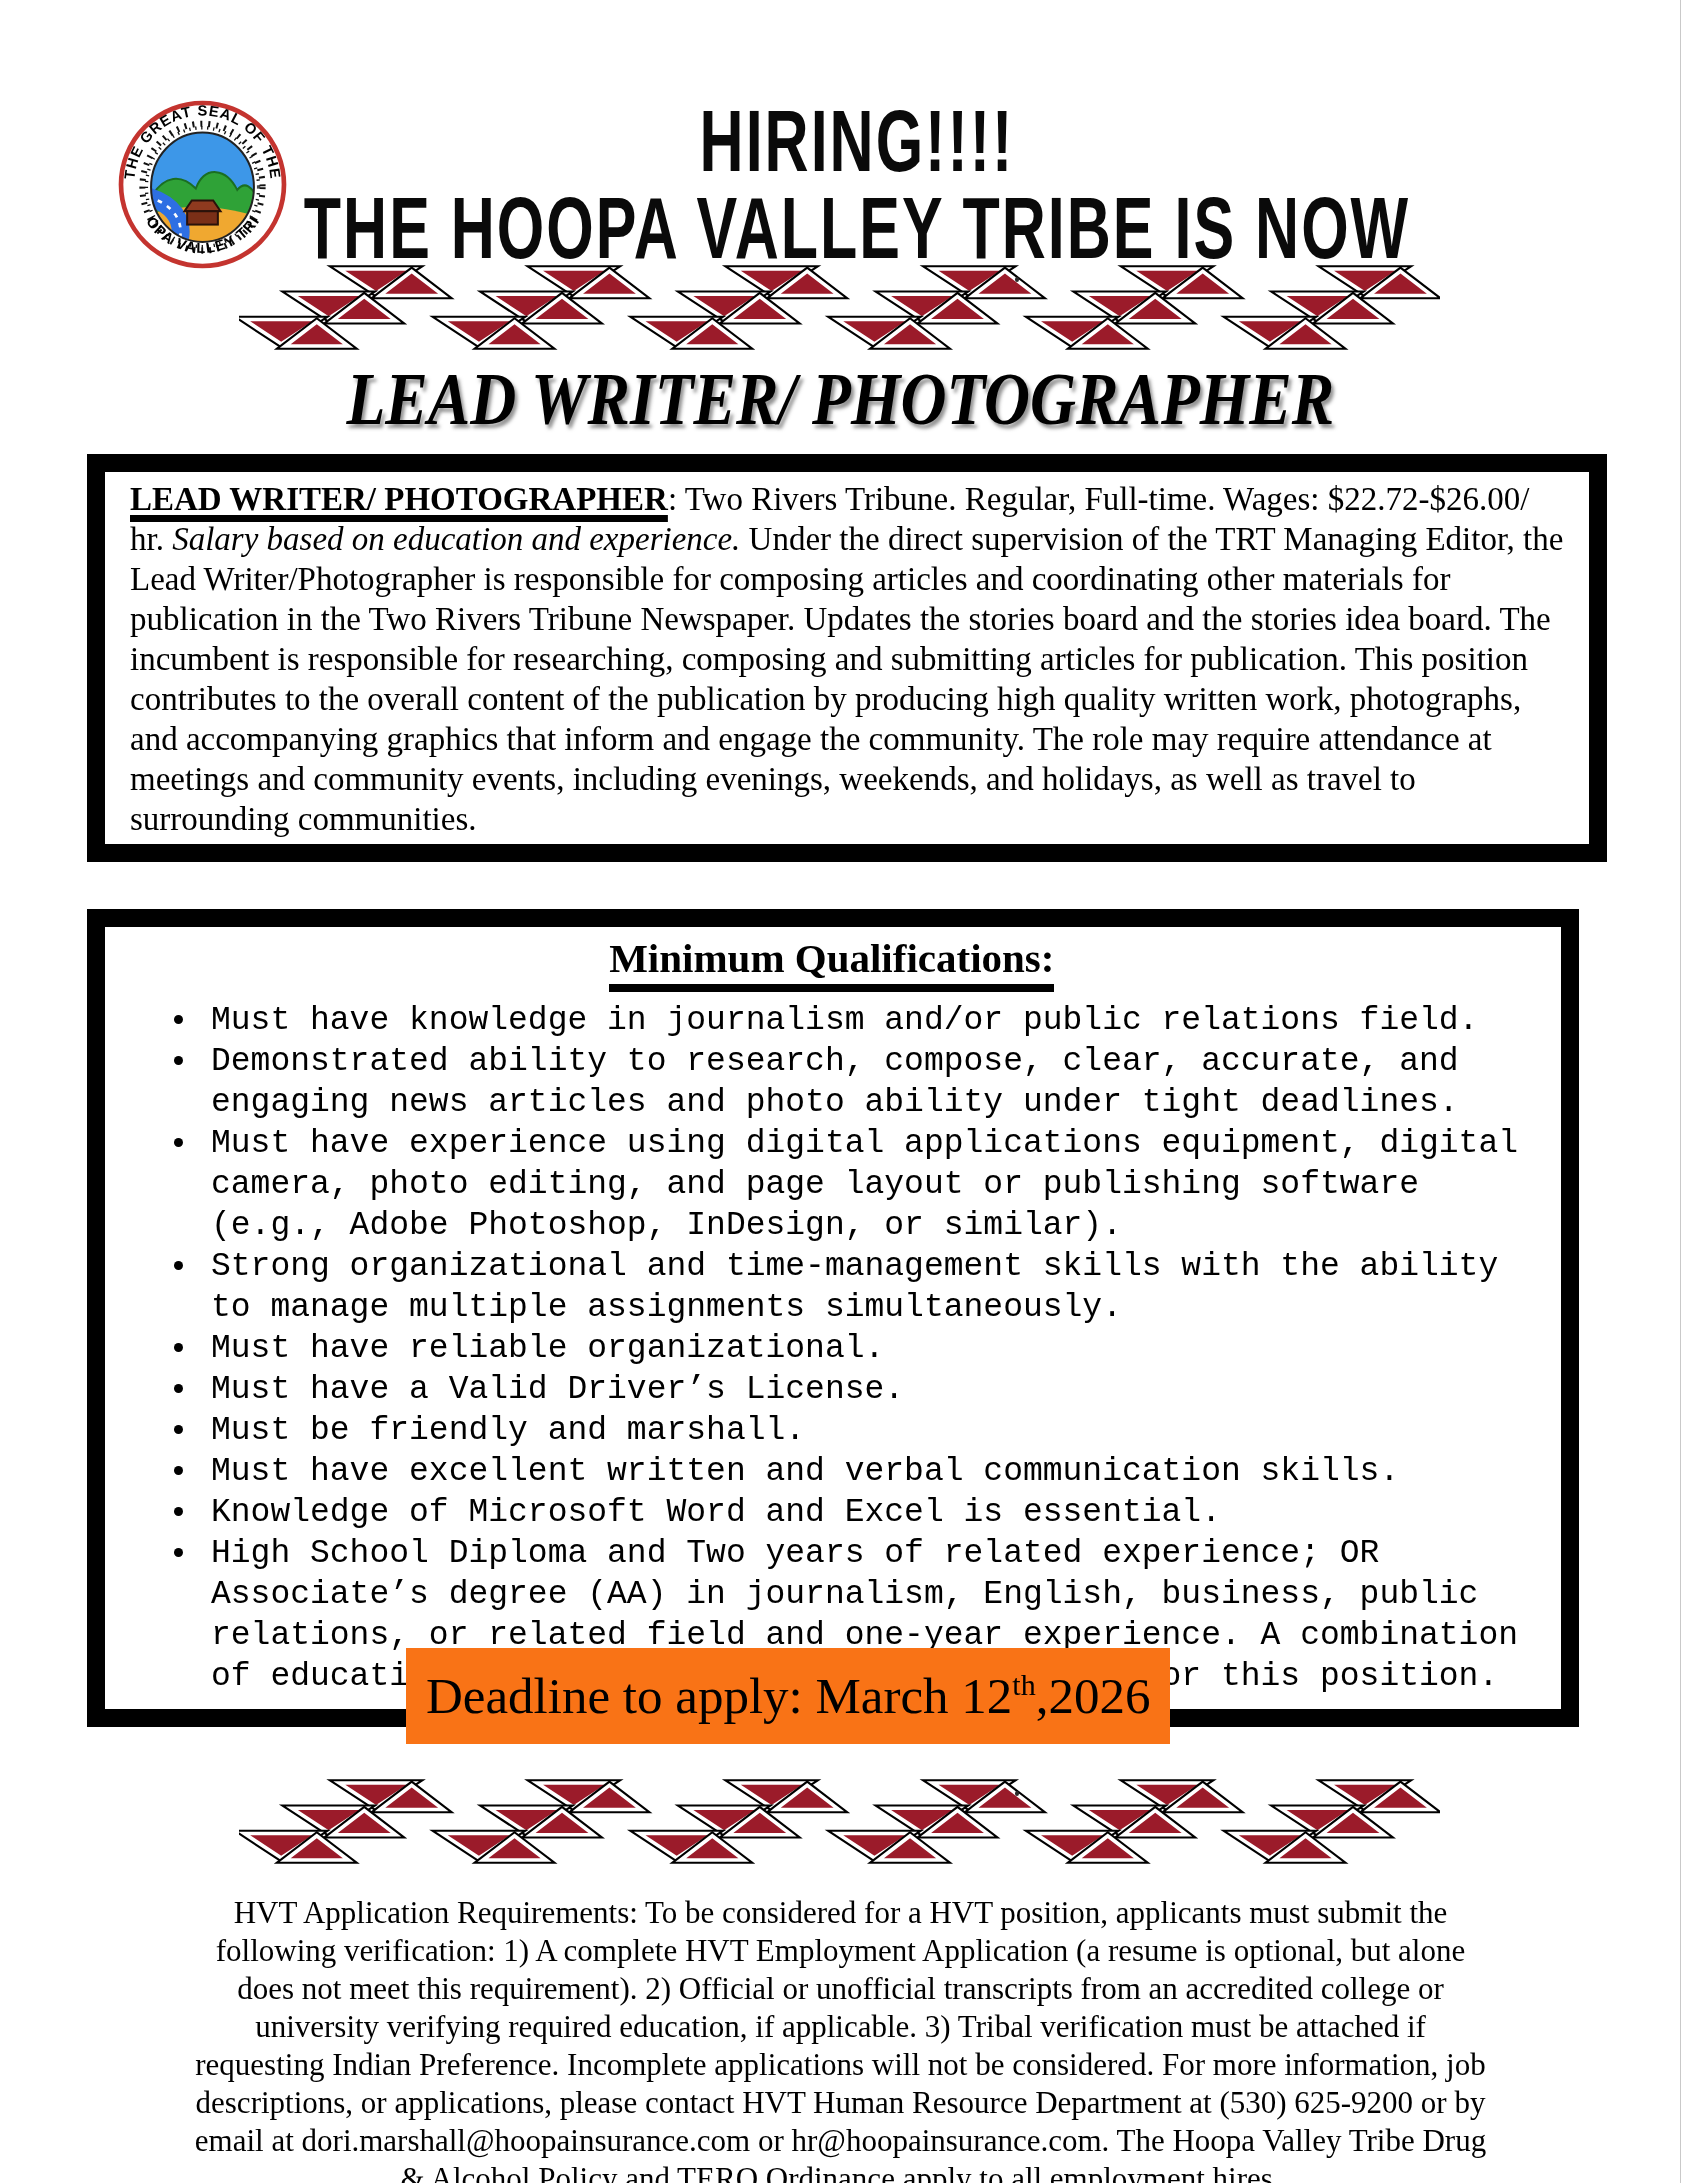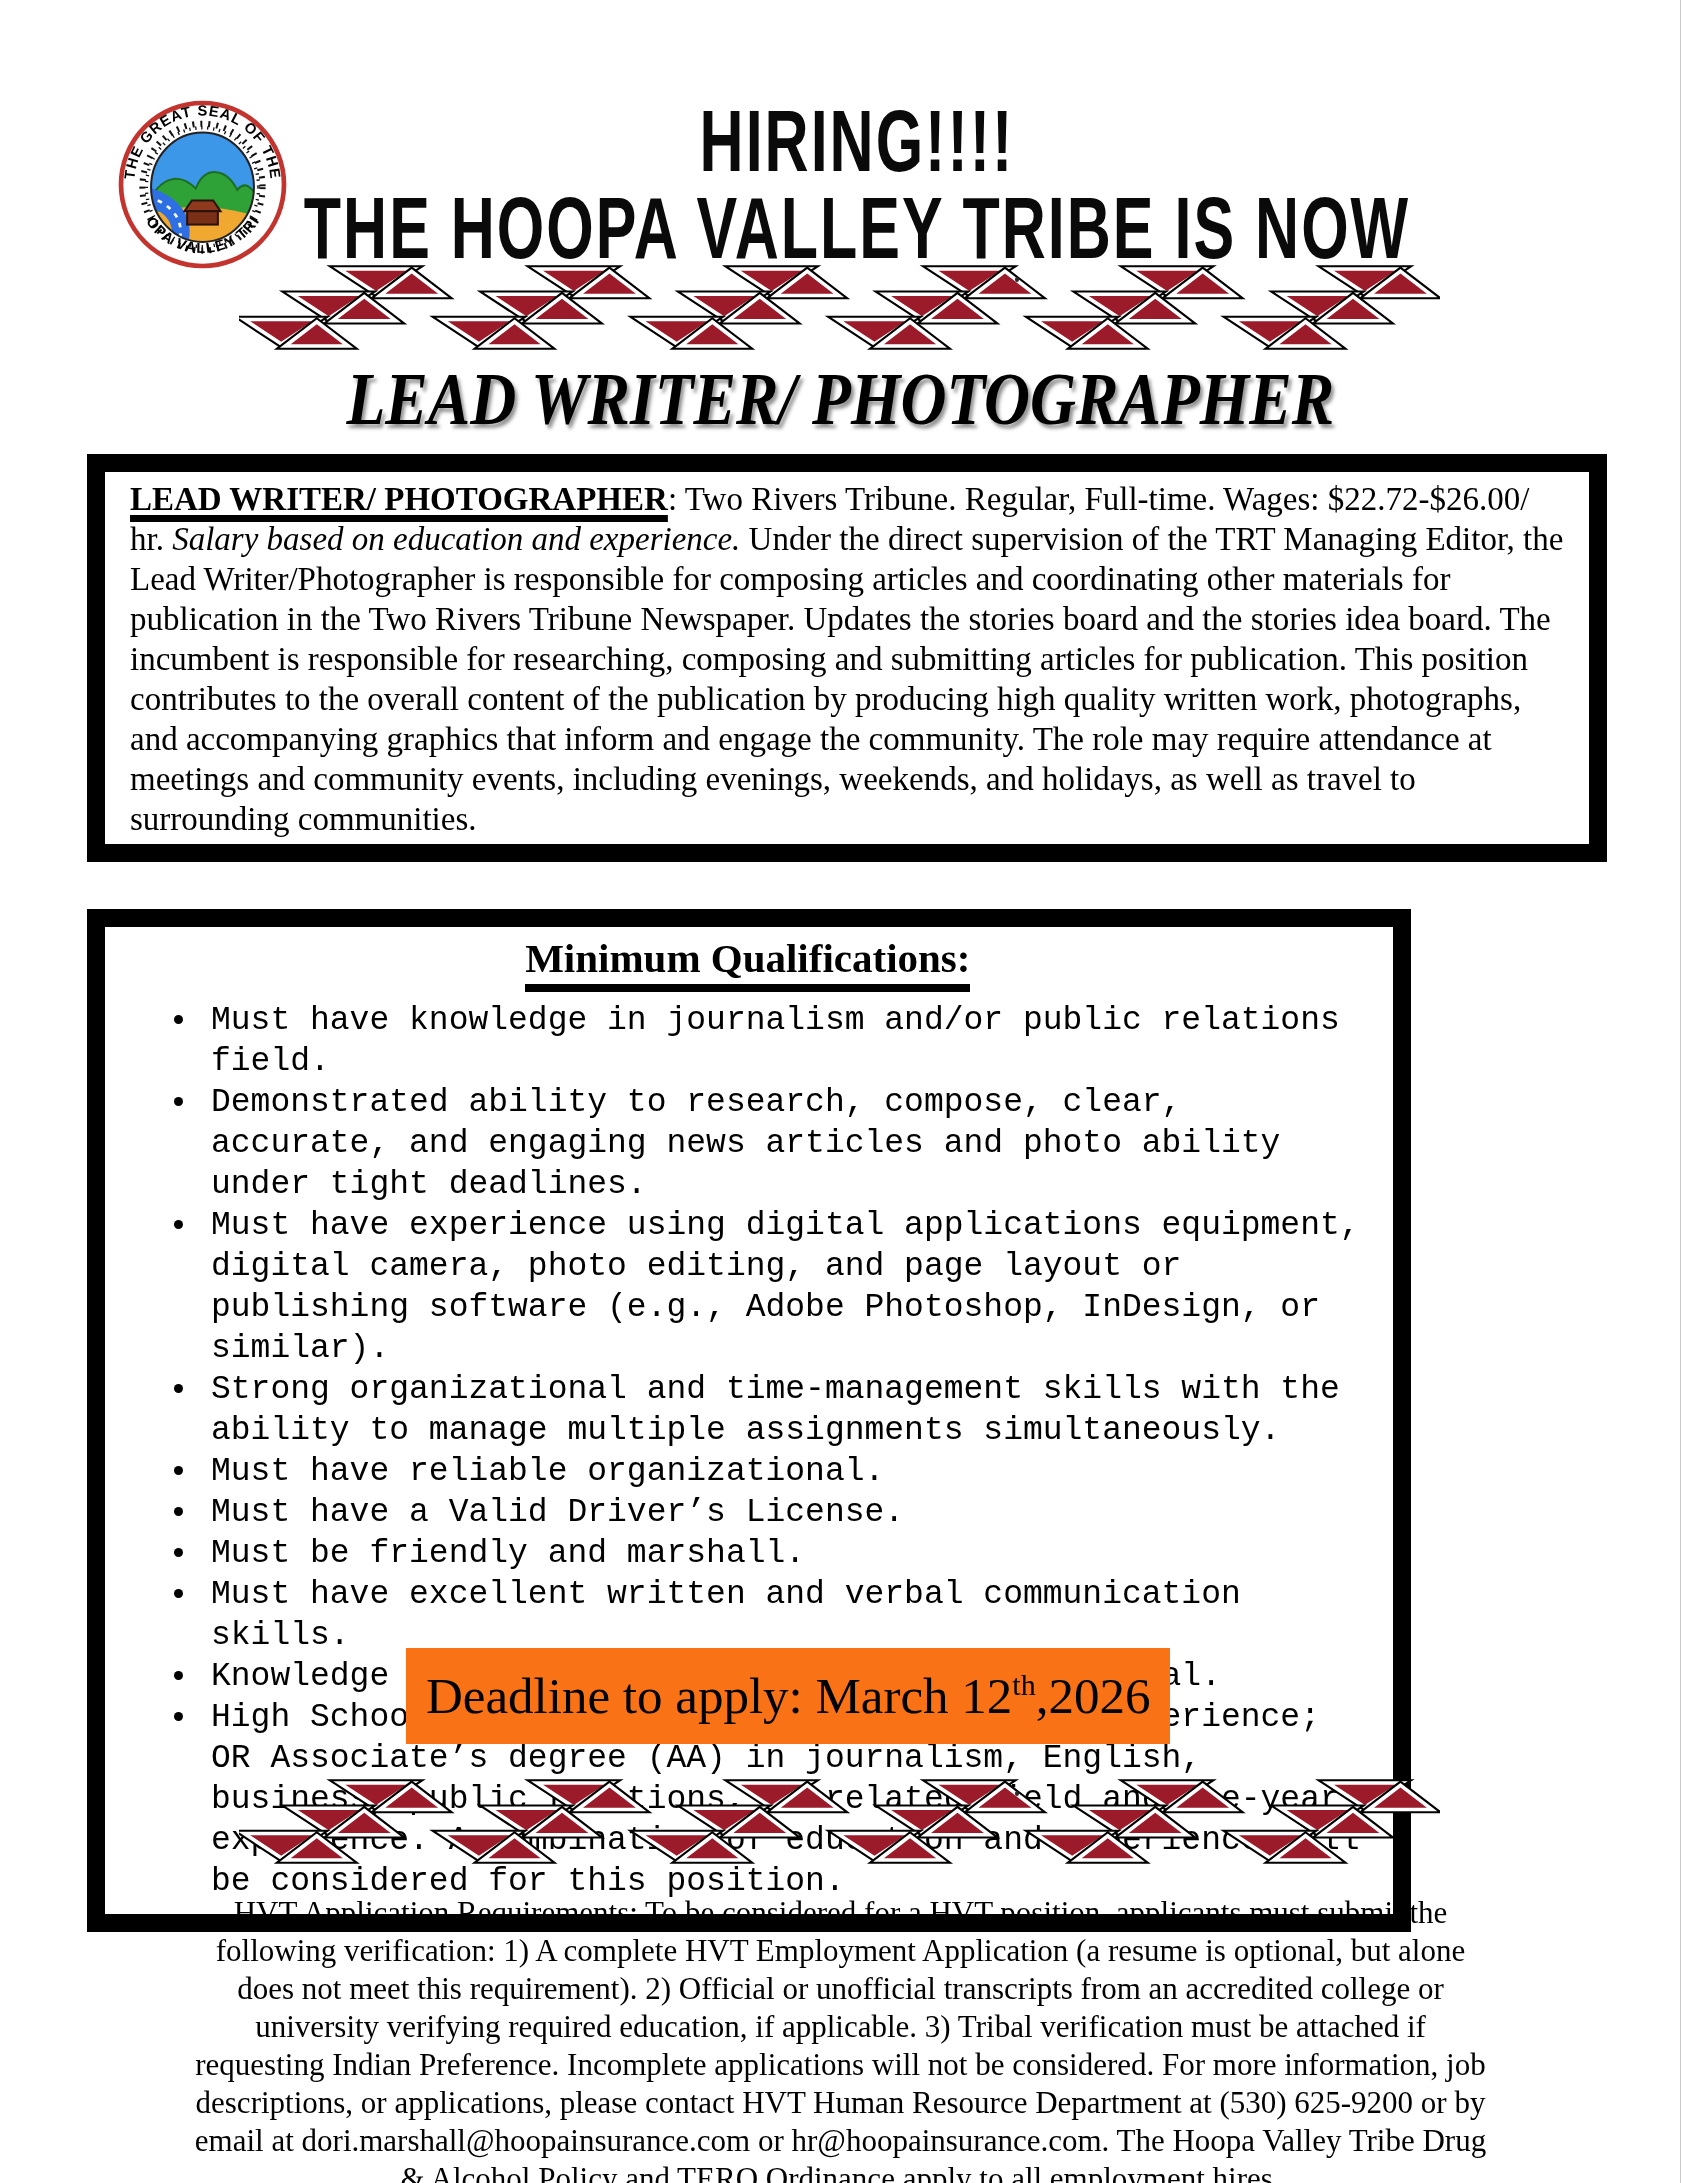--- a/index.html
+++ b/index.html
@@ -36,21 +36,21 @@
     border:18.5px solid #000; background:#fff;
     padding:6.6px 25px 5.3px 25px;
     font-size:33px; line-height:40px; text-align:left;
   }
   .lead-bold {
     font-weight:700; text-decoration:underline;
     text-decoration-thickness:6.6px; text-underline-offset:5.3px;
   }
   .ital { font-style:italic; }
   .qual-box {
-    position:absolute; left:87px; top:909px; width:1324px;
+    position:absolute; left:87px; top:909px; width:1492px;
     border:18.5px solid #000; background:#fff;
     padding:8px 22.4px 12px 20px;
     font-size:33px; line-height:41px;
   }
   .qual-heading { text-align:center; margin-bottom:8px; }
   .qual-heading > span {
     display:inline-block; font-weight:700; font-size:41px; line-height:46px;
     border-bottom:8px solid #000; padding-bottom:2.6px;
   }
   .qual-list { list-style:disc outside; padding-left:74px;font-family:Liberation Mono, monospace; }

